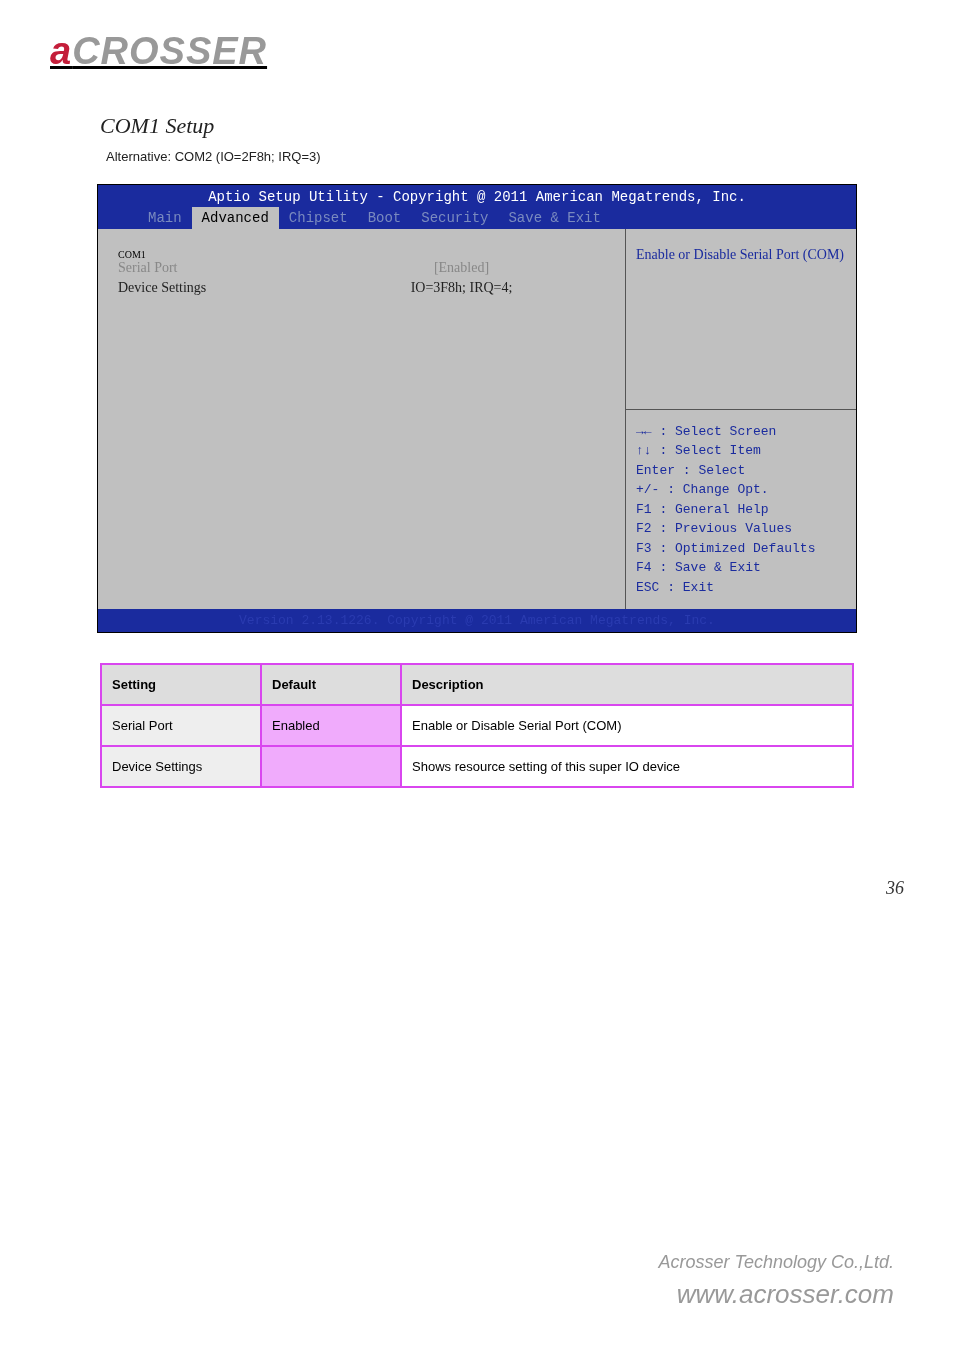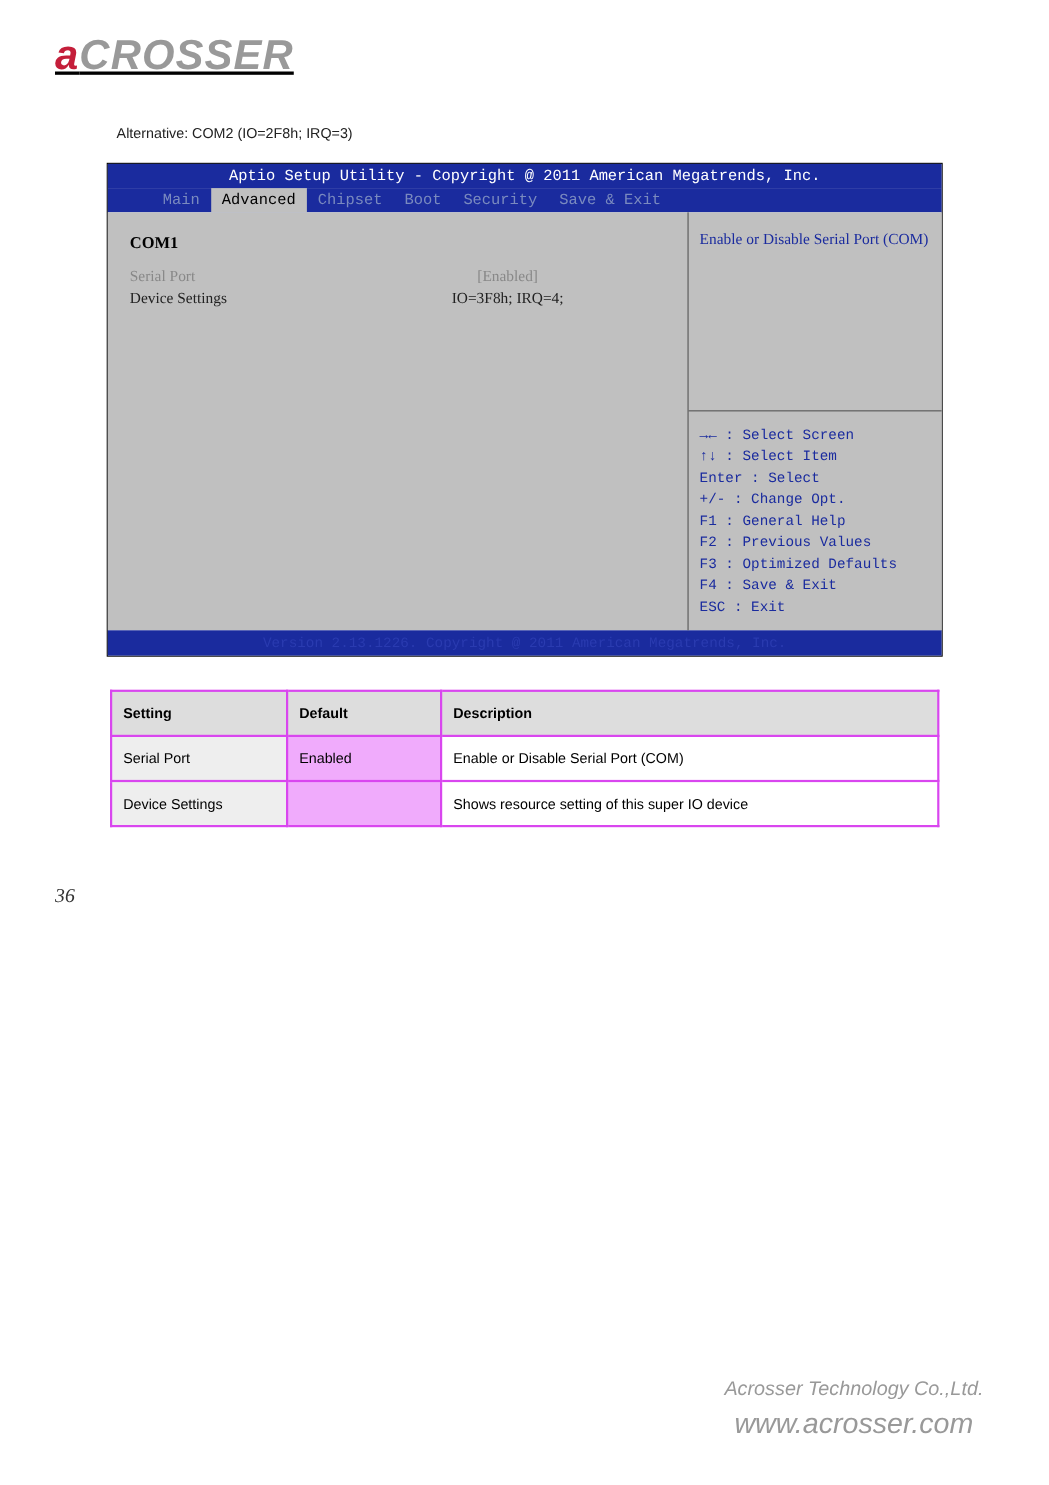--- a/index.html
+++ b/index.html
@@ -142,53 +142,54 @@
       background: #f0abfc;
       width: 140px;
     }
     table.settings td.desc-col {
       background: #fff;
     }
     .page-number {
       font-family: Georgia, serif;
       font-style: italic;
       font-size: 18px;
-      text-align: left;
-      margin-top: 52px;
+      text-align: right;
+      margin-top: 90px;
       color: #333;
     }
     .footer {
       position: absolute;
       bottom: 40px;
       right: 60px;
-      text-align: center;
+      text-align: right;
       color: #999;
       font-style: italic;
     }
     .footer-company {
       font-size: 18px;
       margin-bottom: 6px;
     }
     .footer-url {
       font-size: 26px;
       font-weight: normal;
     }
     .grey-selected { color: #888; }
-    .heading-row { font-weight: bold; color: #000; margin-bottom: 14px; font-size: 15px;}
+    .heading-row { font-weight: normal; color: #000; font-size: 10px;}
   </style>
 </head>
 <body>
 
 <div class="page">
   <div class="logo">
     <div class="logo-text">
       <span class="logo-a">a</span><span class="logo-rest">CROSSER</span>
     </div>
   </div>
 
+  <div class="doc-title">COM1 Setup</div>
   <div class="alt-line">Alternative: COM2 (IO=2F8h; IRQ=3)</div>
 
   <div class="bios-box">
     <div class="bios-header">Aptio Setup Utility - Copyright @ 2011 American Megatrends, Inc.</div>
     <div class="bios-tabs">
       <div class="bios-tab">Main</div>
       <div class="bios-tab active">Advanced</div>
       <div class="bios-tab">Chipset</div>
       <div class="bios-tab">Boot</div>
       <div class="bios-tab">Security</div>

